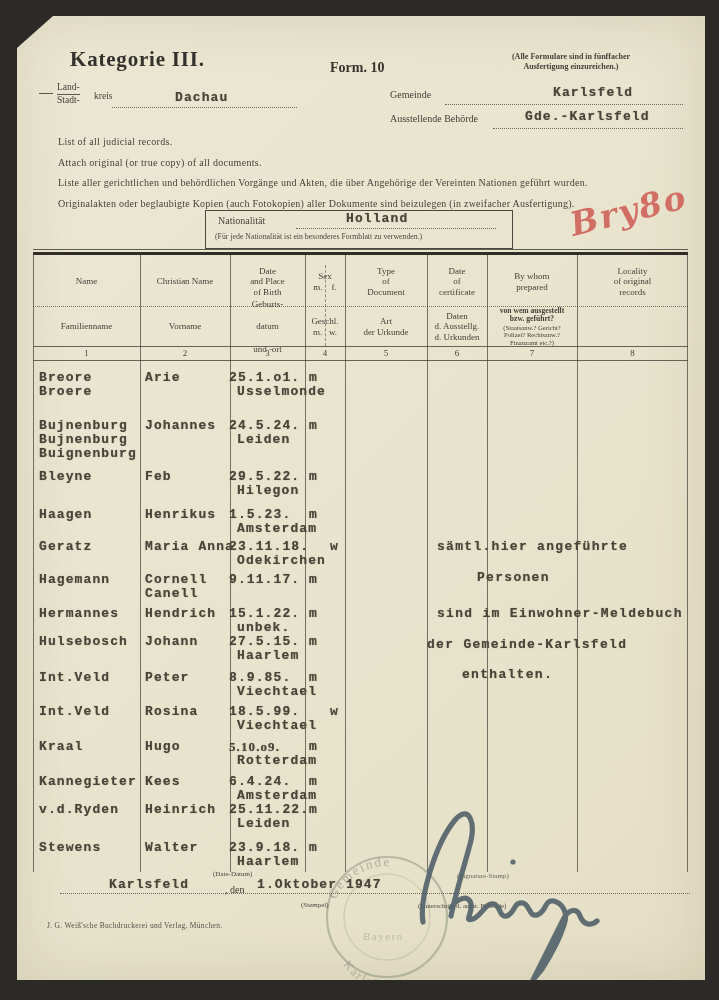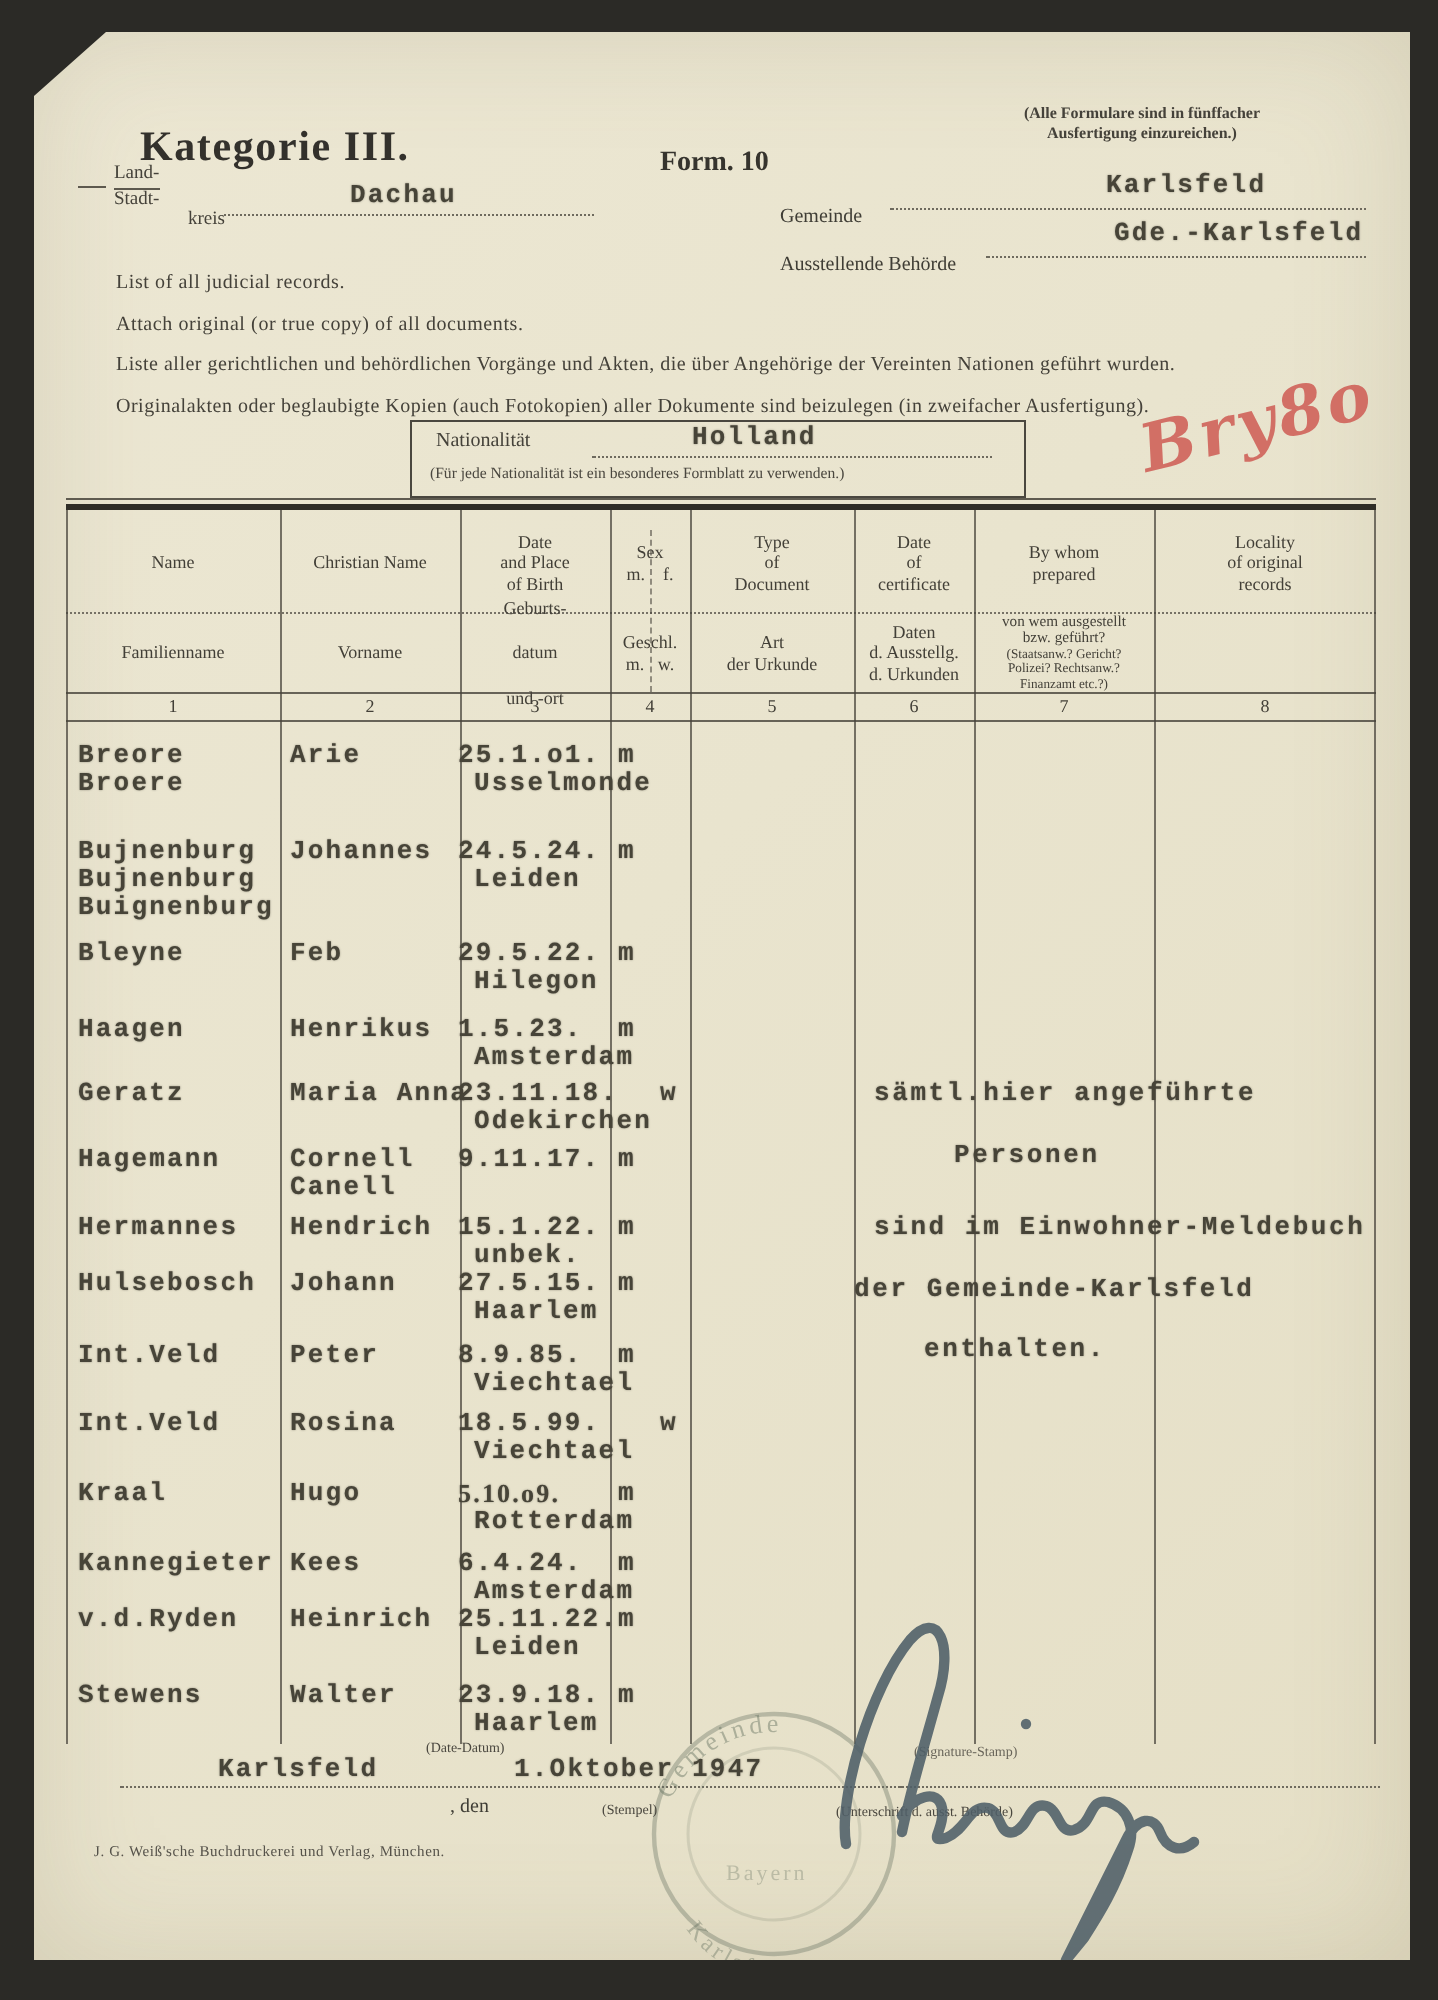--- a/index.html
+++ b/index.html
@@ -9,21 +9,21 @@
     font-family:"Liberation Serif",serif;
   }
   
   .page{
     position:absolute;left:17px;top:16px;width:688px;height:964px;
     background:linear-gradient(135deg,#ece7d3 0%,#e9e4ce 45%,#e5dfc6 100%);
     clip-path:polygon(36px 0,100% 0,100% 100%,0 100%,0 32px);
     box-shadow:inset 0 0 60px rgba(120,110,80,.18);
   }
   .abs{position:absolute;}
-  .printed{color:#3f3d35;margin-top:14px;}
+  .printed{color:#3f3d35;}
   .tw{
     position:absolute;font:700 13px/14px "Liberation Mono",monospace;
     letter-spacing:1.1px;color:#474438;white-space:pre;
     text-shadow:0 0 1px rgba(71,68,56,.55);
   }
   .dotted{border-bottom:1px dotted #6e6a5e;height:0;}
   
   .kategorie{left:53px;top:32px;font:700 21px/22px "Liberation Serif",serif;letter-spacing:.8px;color:#33312c;}
   .formno{left:313px;top:44px;font:700 14px/15px "Liberation Serif",serif;color:#36342e;}
   .copies{left:438px;top:36px;width:232px;text-align:center;font:700 8px/10px "Liberation Serif",serif;color:#45423a;}
@@ -31,21 +31,21 @@
   .landstadt{left:40px;top:66px;font:400 9.5px/11px "Liberation Serif",serif;color:#45423a;}
   .landstadt .land{border-bottom:1px solid #5d594e;padding-bottom:1px;}
   .kreis{left:77px;top:75px;font:400 9.5px/10px "Liberation Serif",serif;color:#45423a;}
   .dot-kreis{left:95px;top:91px;width:185px;}
   .v-dachau{left:158px;top:75px;}
   .lbl-gemeinde{left:373px;top:73px;font:400 10px/11px "Liberation Serif",serif;}
   .dot-gem{left:428px;top:88px;width:238px;}
   .v-gemeinde{left:536px;top:70px;}
   .lbl-behoerde{left:373px;top:97px;font:400 10px/11px "Liberation Serif",serif;}
   .dot-beh{left:476px;top:112px;width:190px;}
-  .v-behoerde{left:508px;top:94px;margin-left:32px;}
+  .v-behoerde{left:508px;top:94px;}
   .instr{left:41px;font:400 10px/12px "Liberation Serif",serif;letter-spacing:.3px;color:#45423a;white-space:nowrap;}
   .i0{top:120px;}.i1{top:141px;}.i2{top:161px;letter-spacing:.25px;}.i3{top:182px;letter-spacing:.25px;}
   
   .natbox{left:188px;top:194px;width:306px;height:37px;border:1.5px solid #4a473f;}
   .nat-label{position:absolute;left:12px;top:4px;font:400 10px/11px "Liberation Serif",serif;color:#45423a;}
   .nat-dots{position:absolute;left:90px;top:17px;width:200px;border-bottom:1px dotted #6e6a5e;}
   .v-nat{left:140px;top:1px;}
   .nat-note{position:absolute;left:9px;top:21px;font:400 7.8px/9px "Liberation Serif",serif;color:#4a473f;}
   .redmark{
     left:552px;top:178px;transform:rotate(-14deg);
@@ -60,21 +60,21 @@
   .hl{position:absolute;left:0;width:655px;height:0;}
   .hl.dot{top:51px;border-top:1px dotted rgba(70,66,58,.7);}
   .hl.s91{top:91px;border-top:1px solid rgba(70,66,58,.8);}
   .hl.s105{top:105px;border-top:1px solid rgba(70,66,58,.8);}
   .hcell{
     position:absolute;display:flex;flex-direction:column;align-items:center;justify-content:center;
     text-align:center;font:400 9px/10.5px "Liberation Serif",serif;color:#423f37;
   }
   .hline{white-space:pre;}
   .hcell.de.c7{font-size:6.6px;line-height:7.4px;}
-  .hcell.de.c7 .hline:nth-child(-n+2){font-size:7.6px;line-height:8.6px;}
+  .hcell.de.c7 .hline:nth-child(-n+2){font-size:7.6px;line-height:8.6px;font-weight:bold;}
   .hcell.de.c8 .hline:last-child{font-weight:700;font-size:9.2px;}
   .hcell.num{font-size:9px;}
   .trow{position:absolute;left:0;width:655px;height:0;}
   .remark{letter-spacing:1.3px;}
   
   .lbl-small{font:400 7px/8px "Liberation Serif",serif;color:#4a473f;}
   .lbl-datedatum{left:196px;top:854px;}
   .dotline1{left:43px;top:877px;width:392px;}
   .v-place{left:92px;top:862px;z-index:3;}
   .lbl-den{left:208px;top:868px;font:400 10px/11px "Liberation Serif",serif;}

